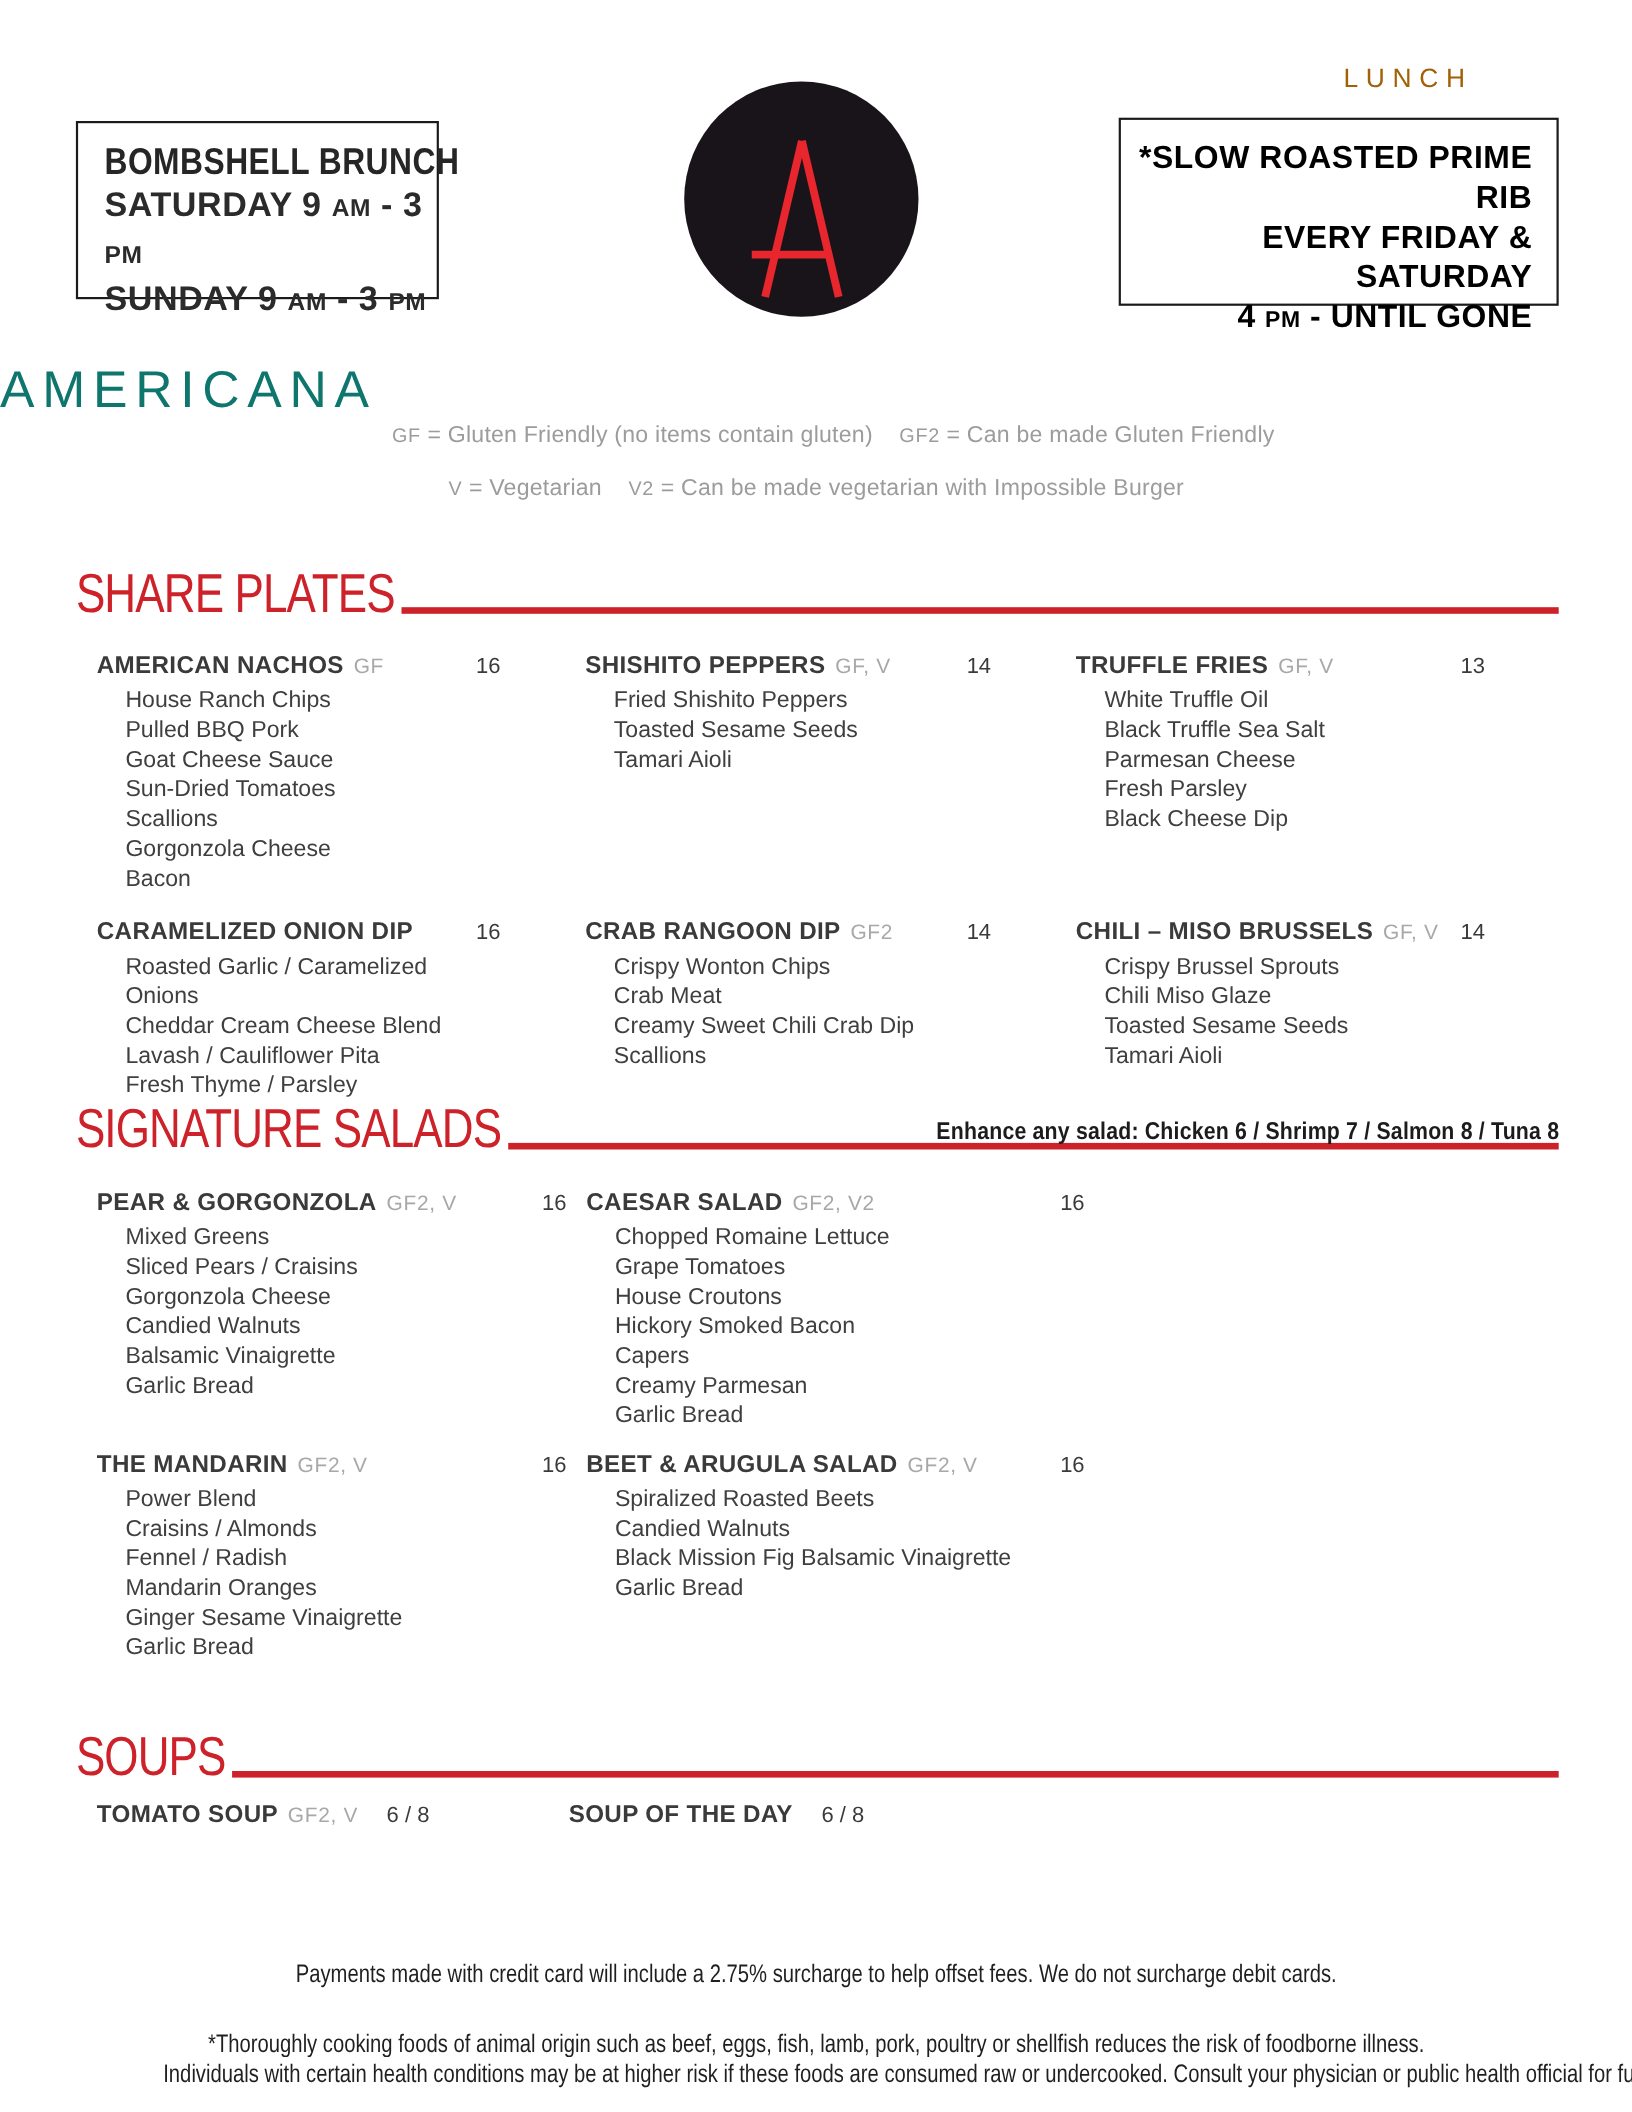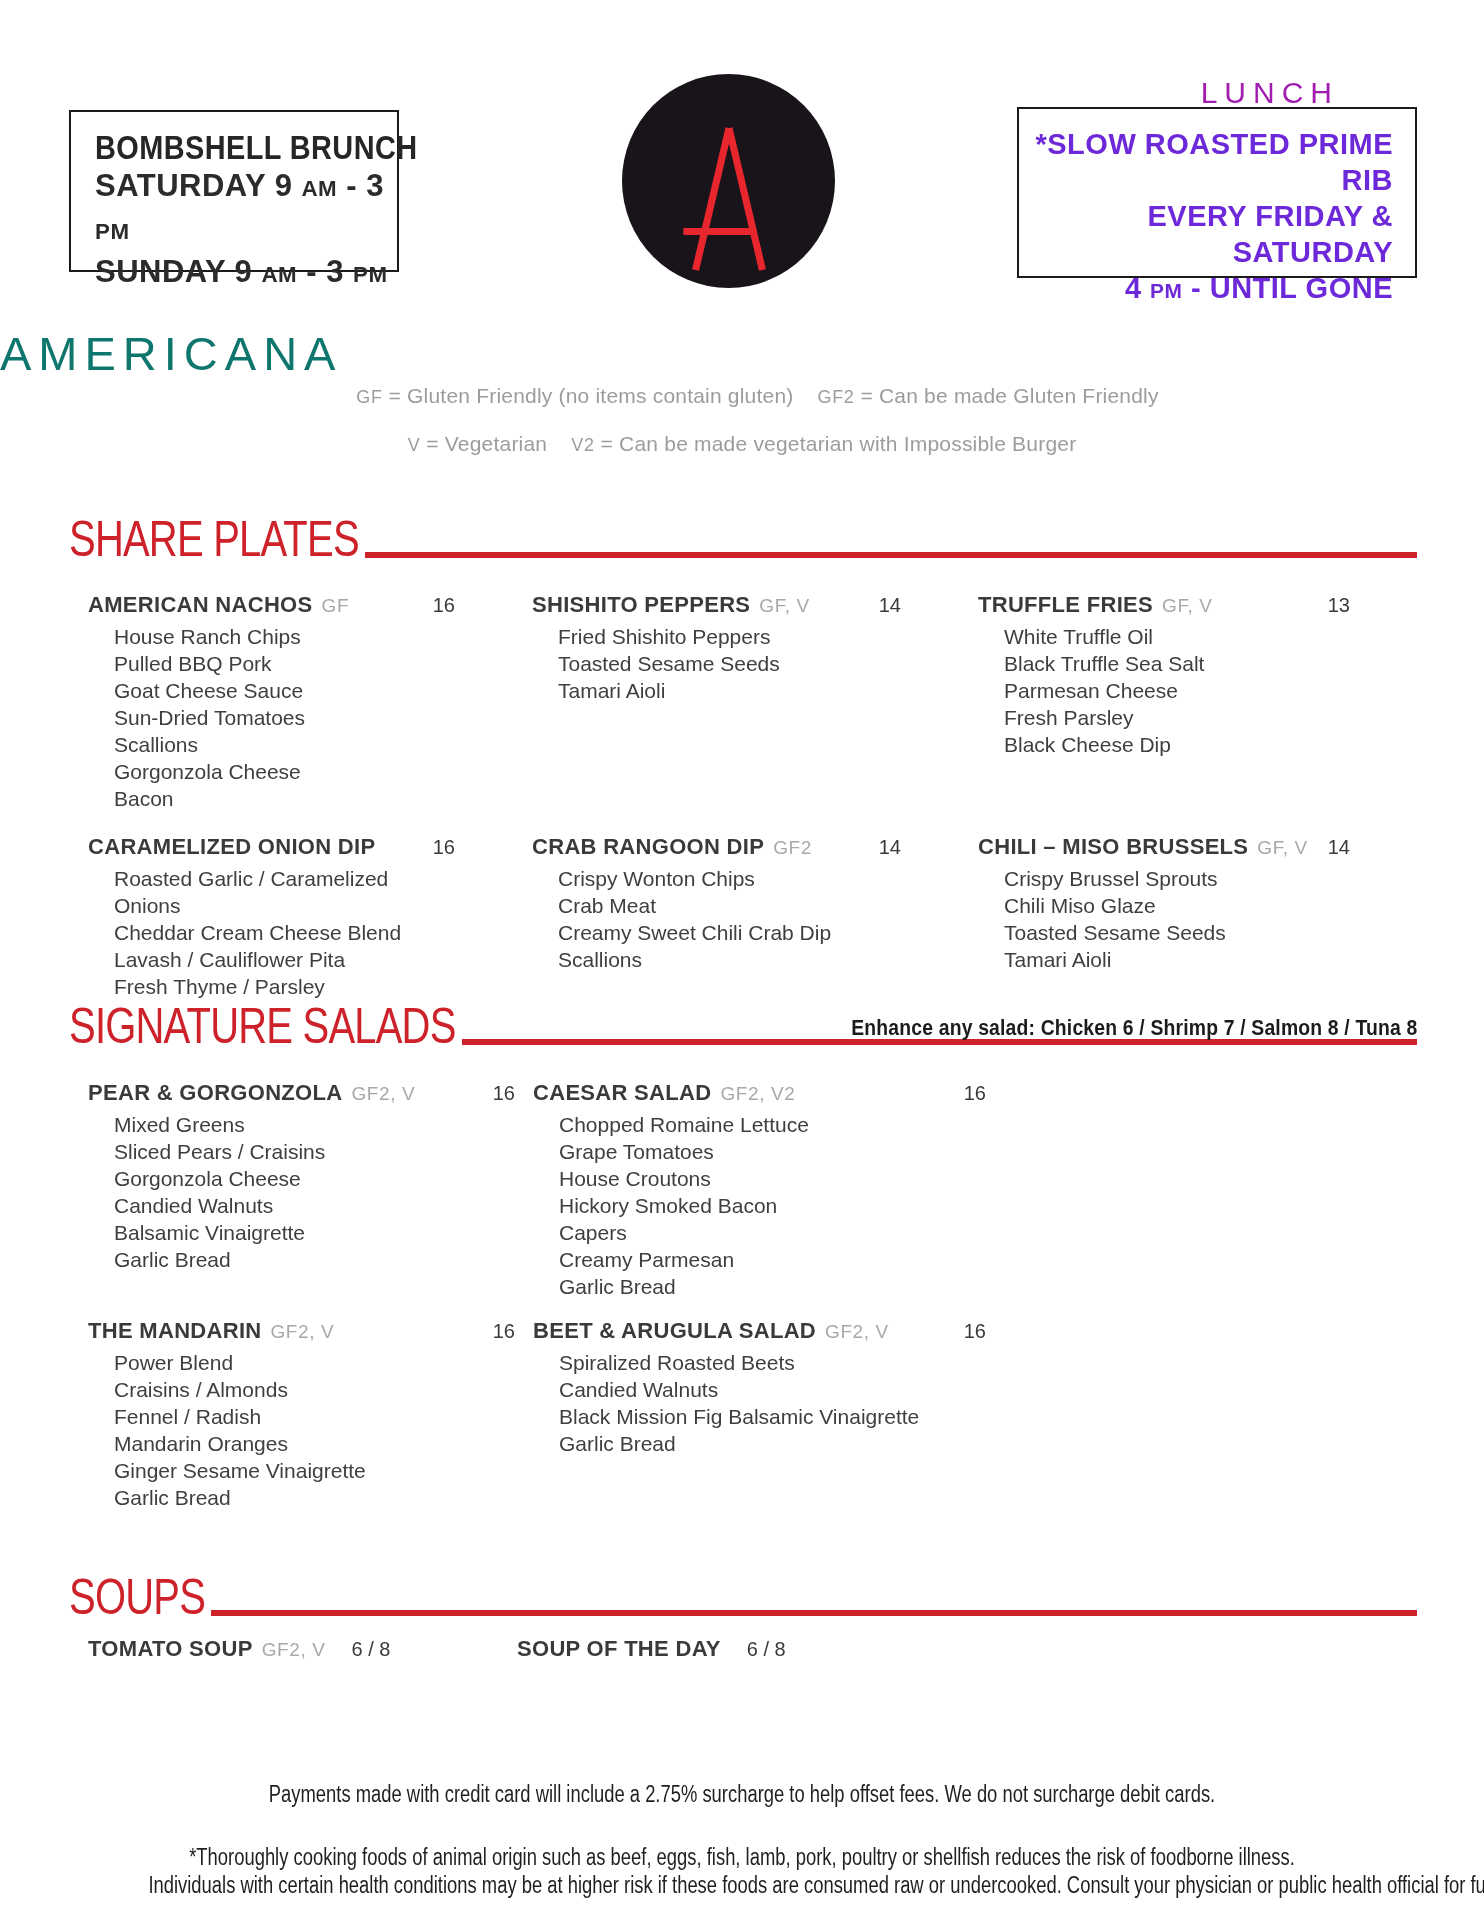--- a/index.html
+++ b/index.html
@@ -10,24 +10,24 @@
     position:relative; width:1484px; height:1920px; background:#ffffff;
     font-family:"Liberation Sans", sans-serif; color:var(--ink); overflow:hidden;
   }
   .cond{display:inline-block; white-space:nowrap;}
   .sm{font-size:0.72em; letter-spacing:0.5px;}
   
   .box{position:absolute; border:2px solid #1b1b1b; box-sizing:border-box; background:#fff;}
   .brunch-box{left:69px; top:110px; width:330px; height:162px; padding:16px 0 0 24px;}
   .brunch-title{font-size:34px; font-weight:bold; color:#262626; letter-spacing:0.5px; line-height:38px;}
   .brunch-line{font-size:31px; font-weight:bold; color:#2b2b2b; line-height:40px; letter-spacing:0.5px;}
-  .lunch{position:absolute; right:145px; top:76px; font-size:30px; letter-spacing:7px; color:#a21caf;}
+  .lunch{position:absolute; right:145px; top:58px; font-size:24px; letter-spacing:7px; color:#a16207;}
   .rib-box{left:1017px; top:107px; width:400px; height:171px; text-align:right; padding:17px 22px 0 0;}
   .rib-line1{font-size:31px; font-weight:bold; color:#1e1e1e; line-height:38px; letter-spacing:0.5px;}
-  .rib-line{font-size:29px; font-weight:bold; color:#6d28d9; line-height:36px; letter-spacing:0.5px;}
+  .rib-line{font-size:29px; font-weight:bold; color:#000000; line-height:36px; letter-spacing:0.5px;}
   .logo-circle{position:absolute; left:622px; top:74px; width:213px; height:214px; border-radius:50%;
     background:#191419; display:flex; align-items:flex-end; justify-content:center; padding-bottom:14px; box-sizing:border-box;}
   .wordmark{position:absolute; left:0; right:28px; top:326px; text-align:left;
     font-size:47px; letter-spacing:7px; color:#0f766e; font-weight:400;}
   .legend{position:absolute; left:0; right:0; text-align:center; color:var(--muted);
     font-size:21px; letter-spacing:0.2px; white-space:pre;}
   .legend.l1{top:384px;padding-left:31px;} .legend.l2{top:432px;}
   .lg-tag{font-size:18px; letter-spacing:0.6px; color:var(--muted);}
   
   .menu{position:absolute; left:69px; right:67px; top:0; bottom:0;}

